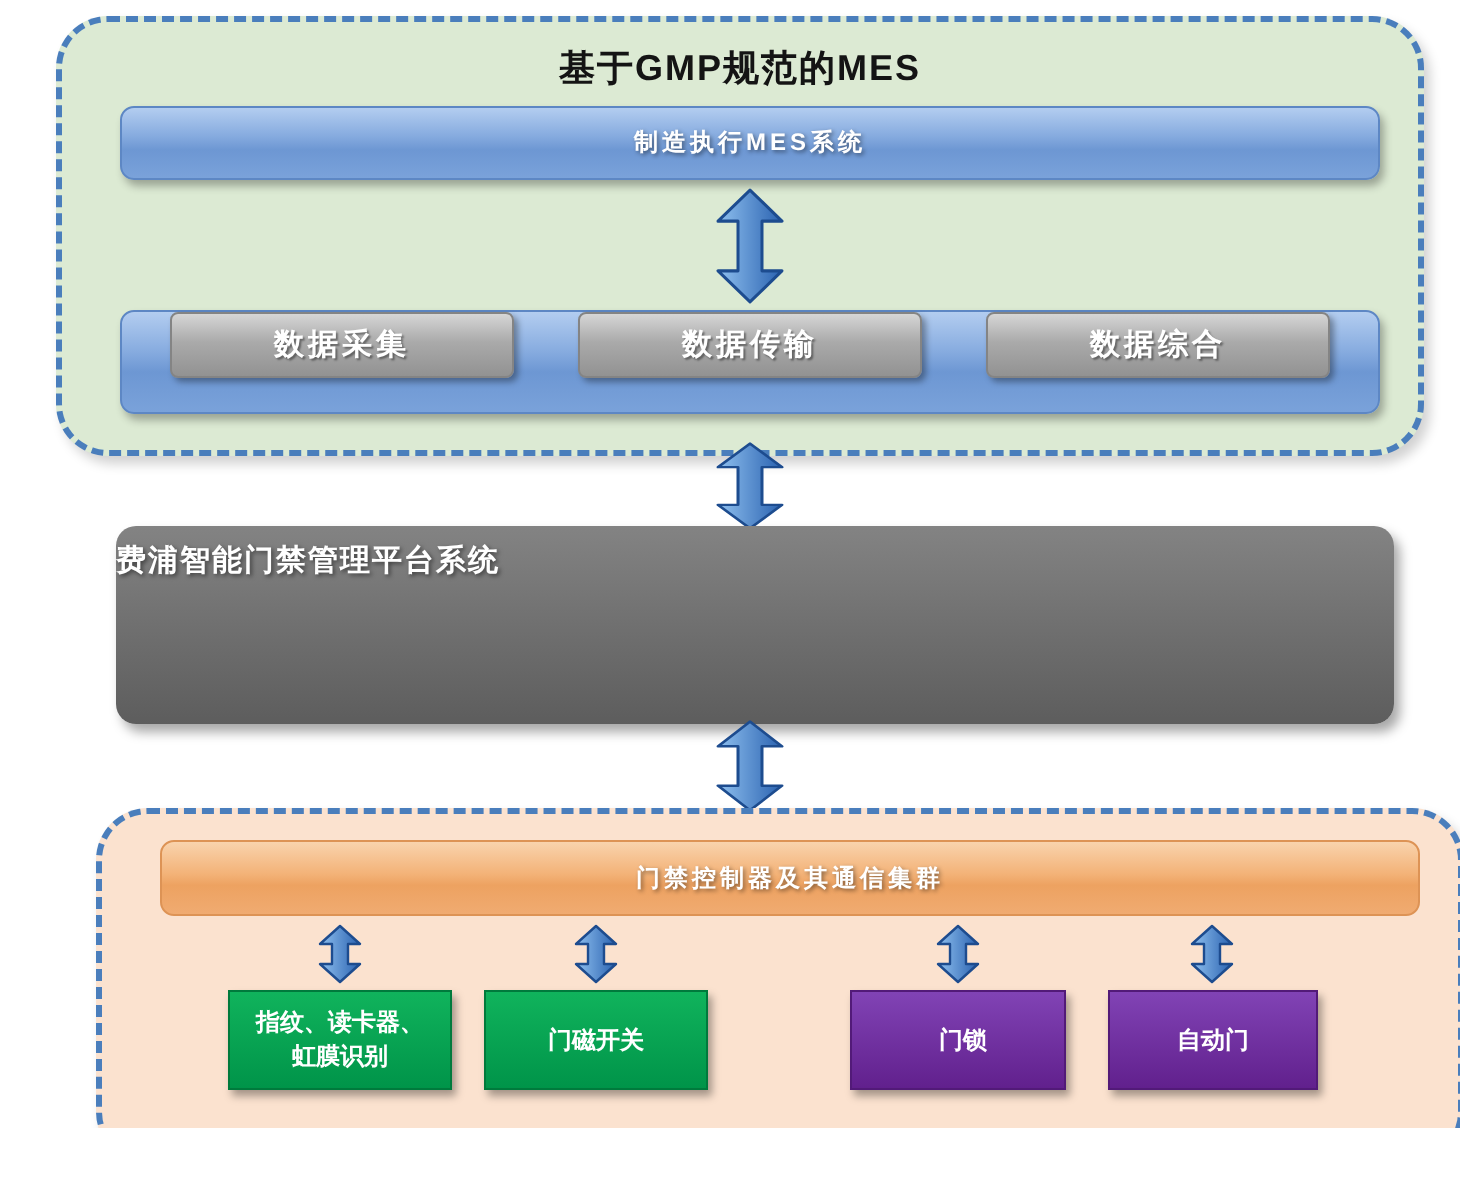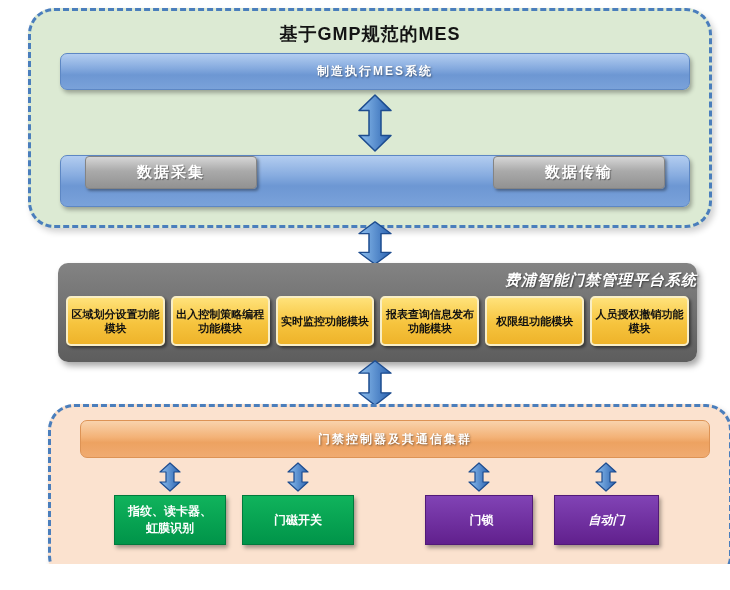--- a/index.html
+++ b/index.html
@@ -31,22 +31,22 @@
               position:absolute; }
 
   .gray-btn { width:172px; height:33px; display:flex; align-items:center; justify-content:center;
               border-radius:4px; background:linear-gradient(180deg,#d6d6d6 0%,#aaaaaa 45%,#929292 100%);
               border:1px solid #848484; color:#fff; font-size:15px; font-weight:bold; letter-spacing:2px;
               text-shadow:1px 1px 1px rgba(0,0,0,.4); box-shadow:2px 2px 3px rgba(0,0,0,.35); }
 
   #middle-panel { position:absolute; left:58px; top:263px; width:639px; height:99px;
                   background:linear-gradient(180deg,#838383 0%,#5d5d5d 100%);
                   border-radius:10px; box-shadow:3px 4px 6px rgba(0,0,0,.35); }
-  #middle-title { margin-top:8px; text-align:right; color:#fff; font-weight:bold; font-size:15px;
-                  letter-spacing:1px; text-shadow:1px 1px 2px rgba(0,0,0,.5);font-style:italic; }
+  #middle-title { margin-top:8px; text-align:left; color:#fff; font-weight:bold; font-size:15px;
+                  letter-spacing:1px; text-shadow:1px 1px 2px rgba(0,0,0,.5); }
   #module-row { display:flex; gap:6px; padding:6px 8px 0 8px; }
   .module { flex:1; height:50px; display:flex; align-items:center; justify-content:center;
             text-align:center; padding:2px;
             background:linear-gradient(180deg,#ffe27a 0%,#f6c43e 55%,#eeb32a 100%);
             border:2px solid #f8eec6; border-radius:5px;
             font-size:11px; font-weight:bold; color:#111; line-height:1.3;
             box-shadow:2px 2px 3px rgba(0,0,0,.45); word-break:break-all; }
 
   #controller-bar { left:29px; top:13px; width:630px; height:38px;
                     background:linear-gradient(180deg,#f9d3ad 0%,#f3b277 45%,#eda261 60%,#f0ab71 100%);
@@ -54,21 +54,21 @@
 
   .device { position:absolute; top:88px; height:50px; display:flex; align-items:center;
             justify-content:center; text-align:center; color:#fff; font-size:12px; font-weight:bold;
             line-height:1.4; padding:0 10px; word-break:break-all;
             box-shadow:2px 3px 4px rgba(0,0,0,.35); }
   .device.green  { background:linear-gradient(180deg,#10b35c 0%,#009449 100%); border:1px solid #007a3c; }
   .device.purple { background:linear-gradient(180deg,#8143b5 0%,#61208d 100%); border:1px solid #521a78; }
   #device-1 { left:63px;  width:112px; }
   #device-2 { left:191px; width:112px; }
   #device-3 { left:374px; width:108px;padding-left:15px; }
-  #device-4 { left:503px; width:105px;font-style:italic; }
+  #device-4 { left:503px; width:105px; }
 
   .arrow { position:absolute; }
   #arrow-mes  { left:327px; top:83px; }
   #arrow-mid-top { left:358px; top:221px; }
   #arrow-mid-bottom { left:358px; top:360px; }
   #dev-arrow-1 { left:108px; top:55px; }
   #dev-arrow-2 { left:236px; top:55px; }
   #dev-arrow-3 { left:417px; top:55px; }
   #dev-arrow-4 { left:544px; top:55px; }
 </style>
@@ -88,43 +88,36 @@
         <stop offset="0" stop-color="#8fc0ef"></stop>
             <stop offset="1" stop-color="#2a62b0"></stop>
       </linearGradient>
         </defs>
       <polygon points="17,1 33,16 23,16 23,40 33,40 17,55 1,40 11,40 11,16 1,16" fill="url(#ag1)" stroke="#1d4c8f" stroke-width="1.5" stroke-linejoin="round"></polygon>
     </svg>
 
     <div id="data-bar">
       <div class="gray-btn">数据采集</div>
       <div class="gray-btn">数据传输</div>
+      <div class="gray-btn">数据综合</div>
     </div>
   </div>
 
   <svg id="arrow-mid-top" class="arrow" width="34" height="44" viewBox="0 0 34 56" preserveAspectRatio="none">
     <defs>
         <linearGradient id="ag2" x1="0" y1="0" x2="1" y2="0">
       <stop offset="0" stop-color="#8fc0ef"></stop>
           <stop offset="1" stop-color="#2a62b0"></stop>
     </linearGradient>
       </defs>
     <polygon points="17,1 33,16 23,16 23,40 33,40 17,55 1,40 11,40 11,16 1,16" fill="url(#ag2)" stroke="#1d4c8f" stroke-width="1.5" stroke-linejoin="round"></polygon>
   </svg>
 
   <div id="middle-panel">
     <div id="middle-title">费浦智能门禁管理平台系统</div>
-    <div id="module-row">
-      <div class="module">区域划分设置功能模块</div>
-      <div class="module">出入控制策略编程功能模块</div>
-      <div class="module">实时监控功能模块</div>
-      <div class="module">报表查询信息发布功能模块</div>
-      <div class="module">权限组功能模块</div>
-      <div class="module">人员授权撤销功能模块</div>
-    </div>
   </div>
 
   <svg id="arrow-mid-bottom" class="arrow" width="34" height="46" viewBox="0 0 34 56" preserveAspectRatio="none">
     <defs>
         <linearGradient id="ag3" x1="0" y1="0" x2="1" y2="0">
       <stop offset="0" stop-color="#8fc0ef"></stop>
           <stop offset="1" stop-color="#2a62b0"></stop>
     </linearGradient>
       </defs>
     <polygon points="17,1 33,16 23,16 23,40 33,40 17,55 1,40 11,40 11,16 1,16" fill="url(#ag3)" stroke="#1d4c8f" stroke-width="1.5" stroke-linejoin="round"></polygon>

